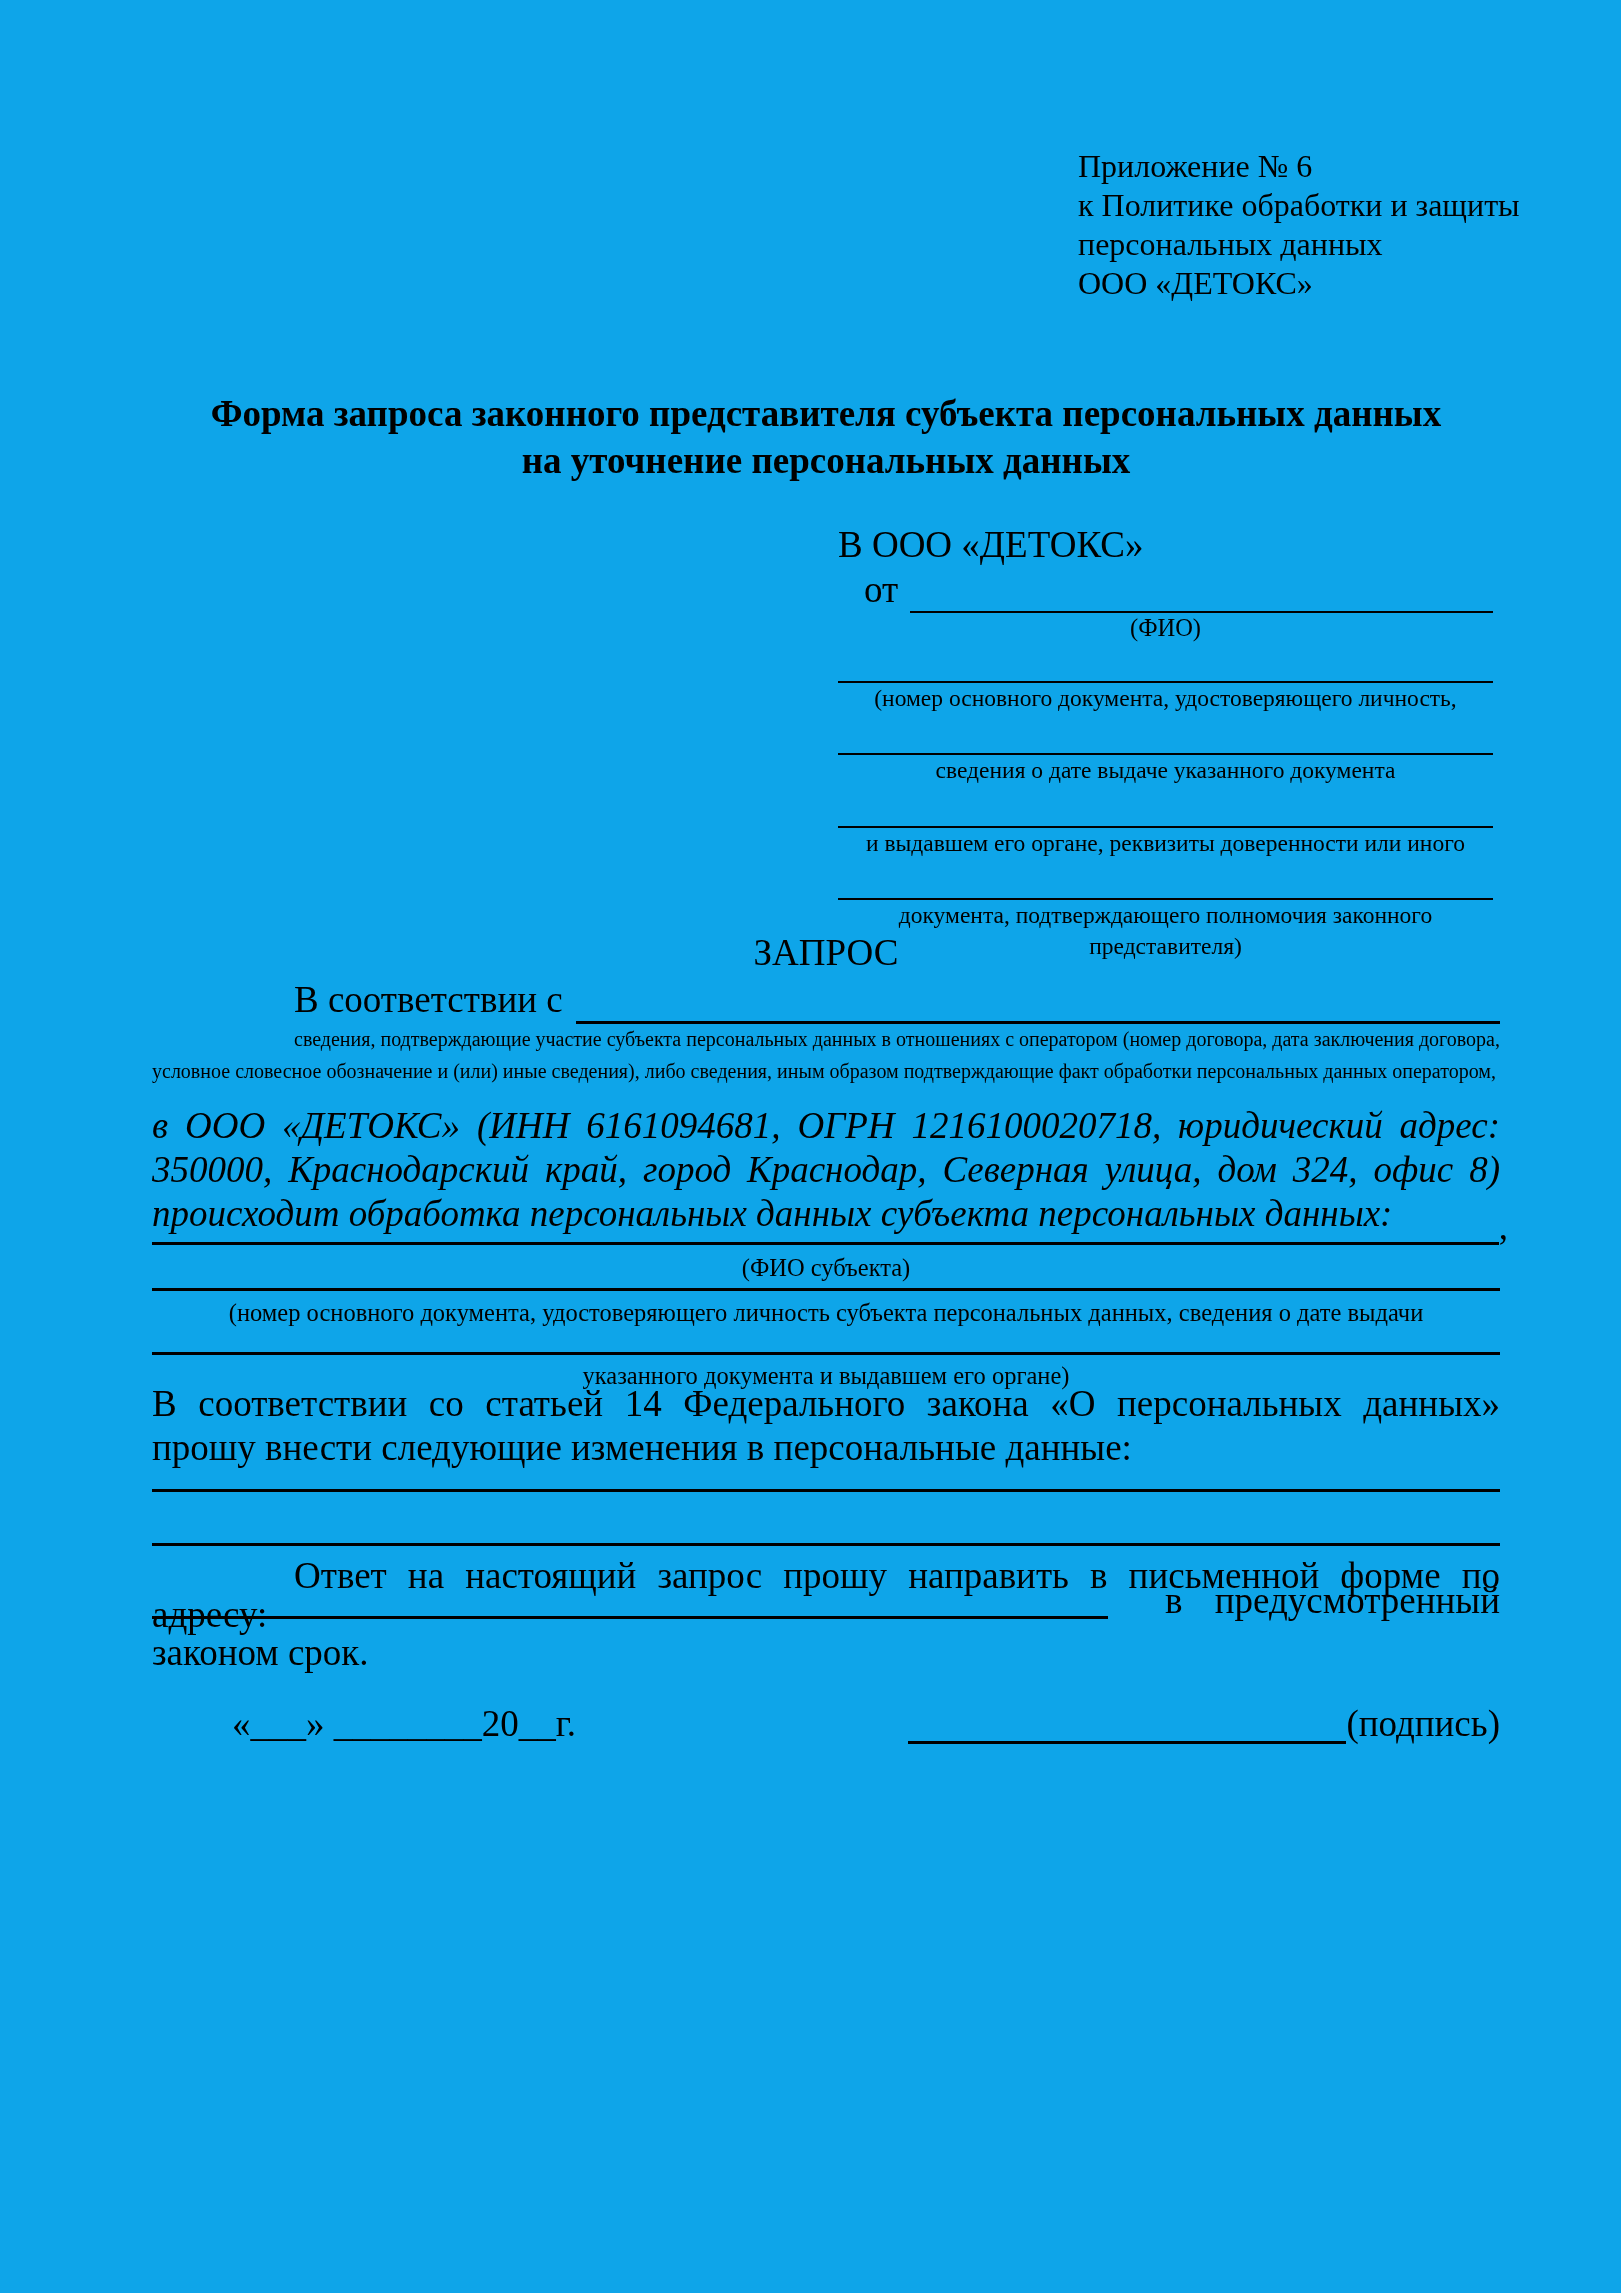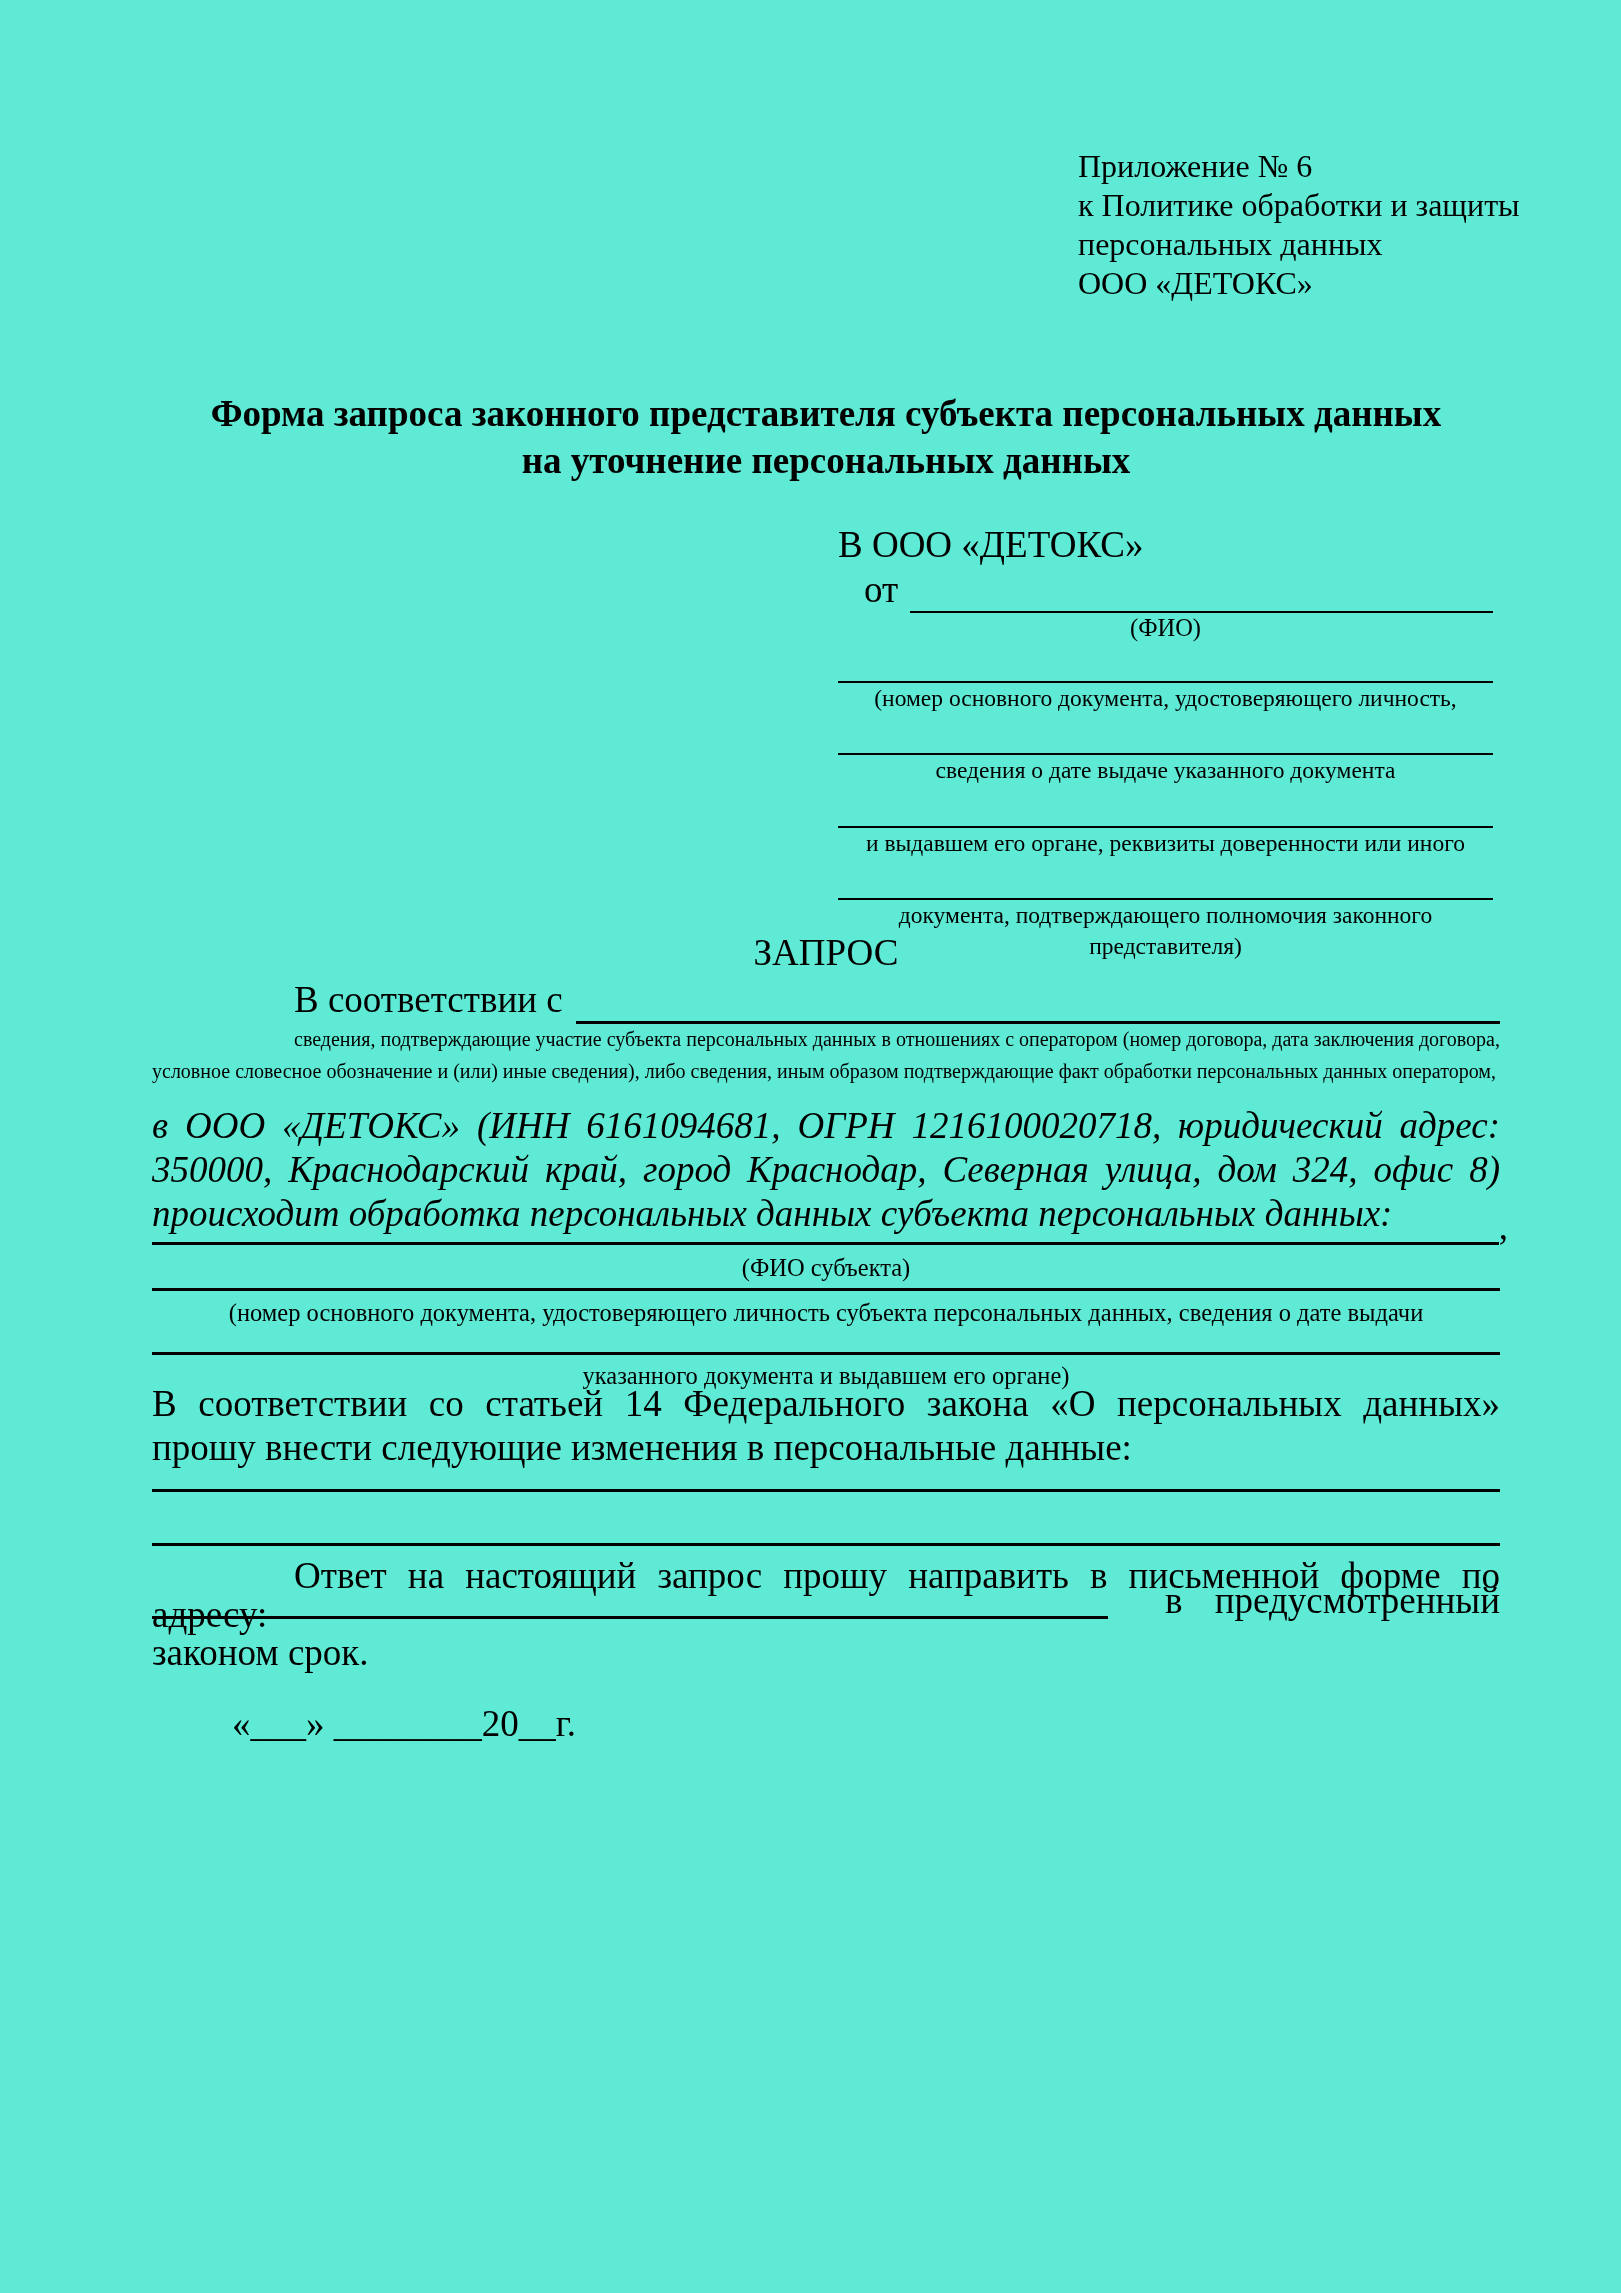--- a/index.html
+++ b/index.html
@@ -1,20 +1,20 @@
 <!DOCTYPE html>
 <html lang="ru"><head>
 <meta charset="utf-8">
 <style>
   html,body { margin:0; padding:0; background:#ffffff; }
   .page {
     position:relative;
     width:1621px;
     height:2294px;
-    background:#5eead4;
+    background:#0ea5e9;
     color:#000000;
     font-family:"Liberation Serif", serif;
     overflow:hidden;
   }
   .abs { position:absolute; }
 
   
   .header-block {
     left:1078px; top:147px;
     font-size:32px; line-height:39px;
@@ -208,16 +208,20 @@
     <span class="tail">
       <span>в</span>
       <span>предусмотренный</span>
     </span>
   </div>
 
   <div class="abs answer-end">законом срок.</div>
 
   <div class="abs footer-row">
     <span class="date">«___» ________20__г.</span>
+    <span class="sig-group">
+      <span class="sig-line"></span>
+      <span>(подпись)</span>
+    </span>
   </div>
 
 </div>
 
 
 </body></html>

